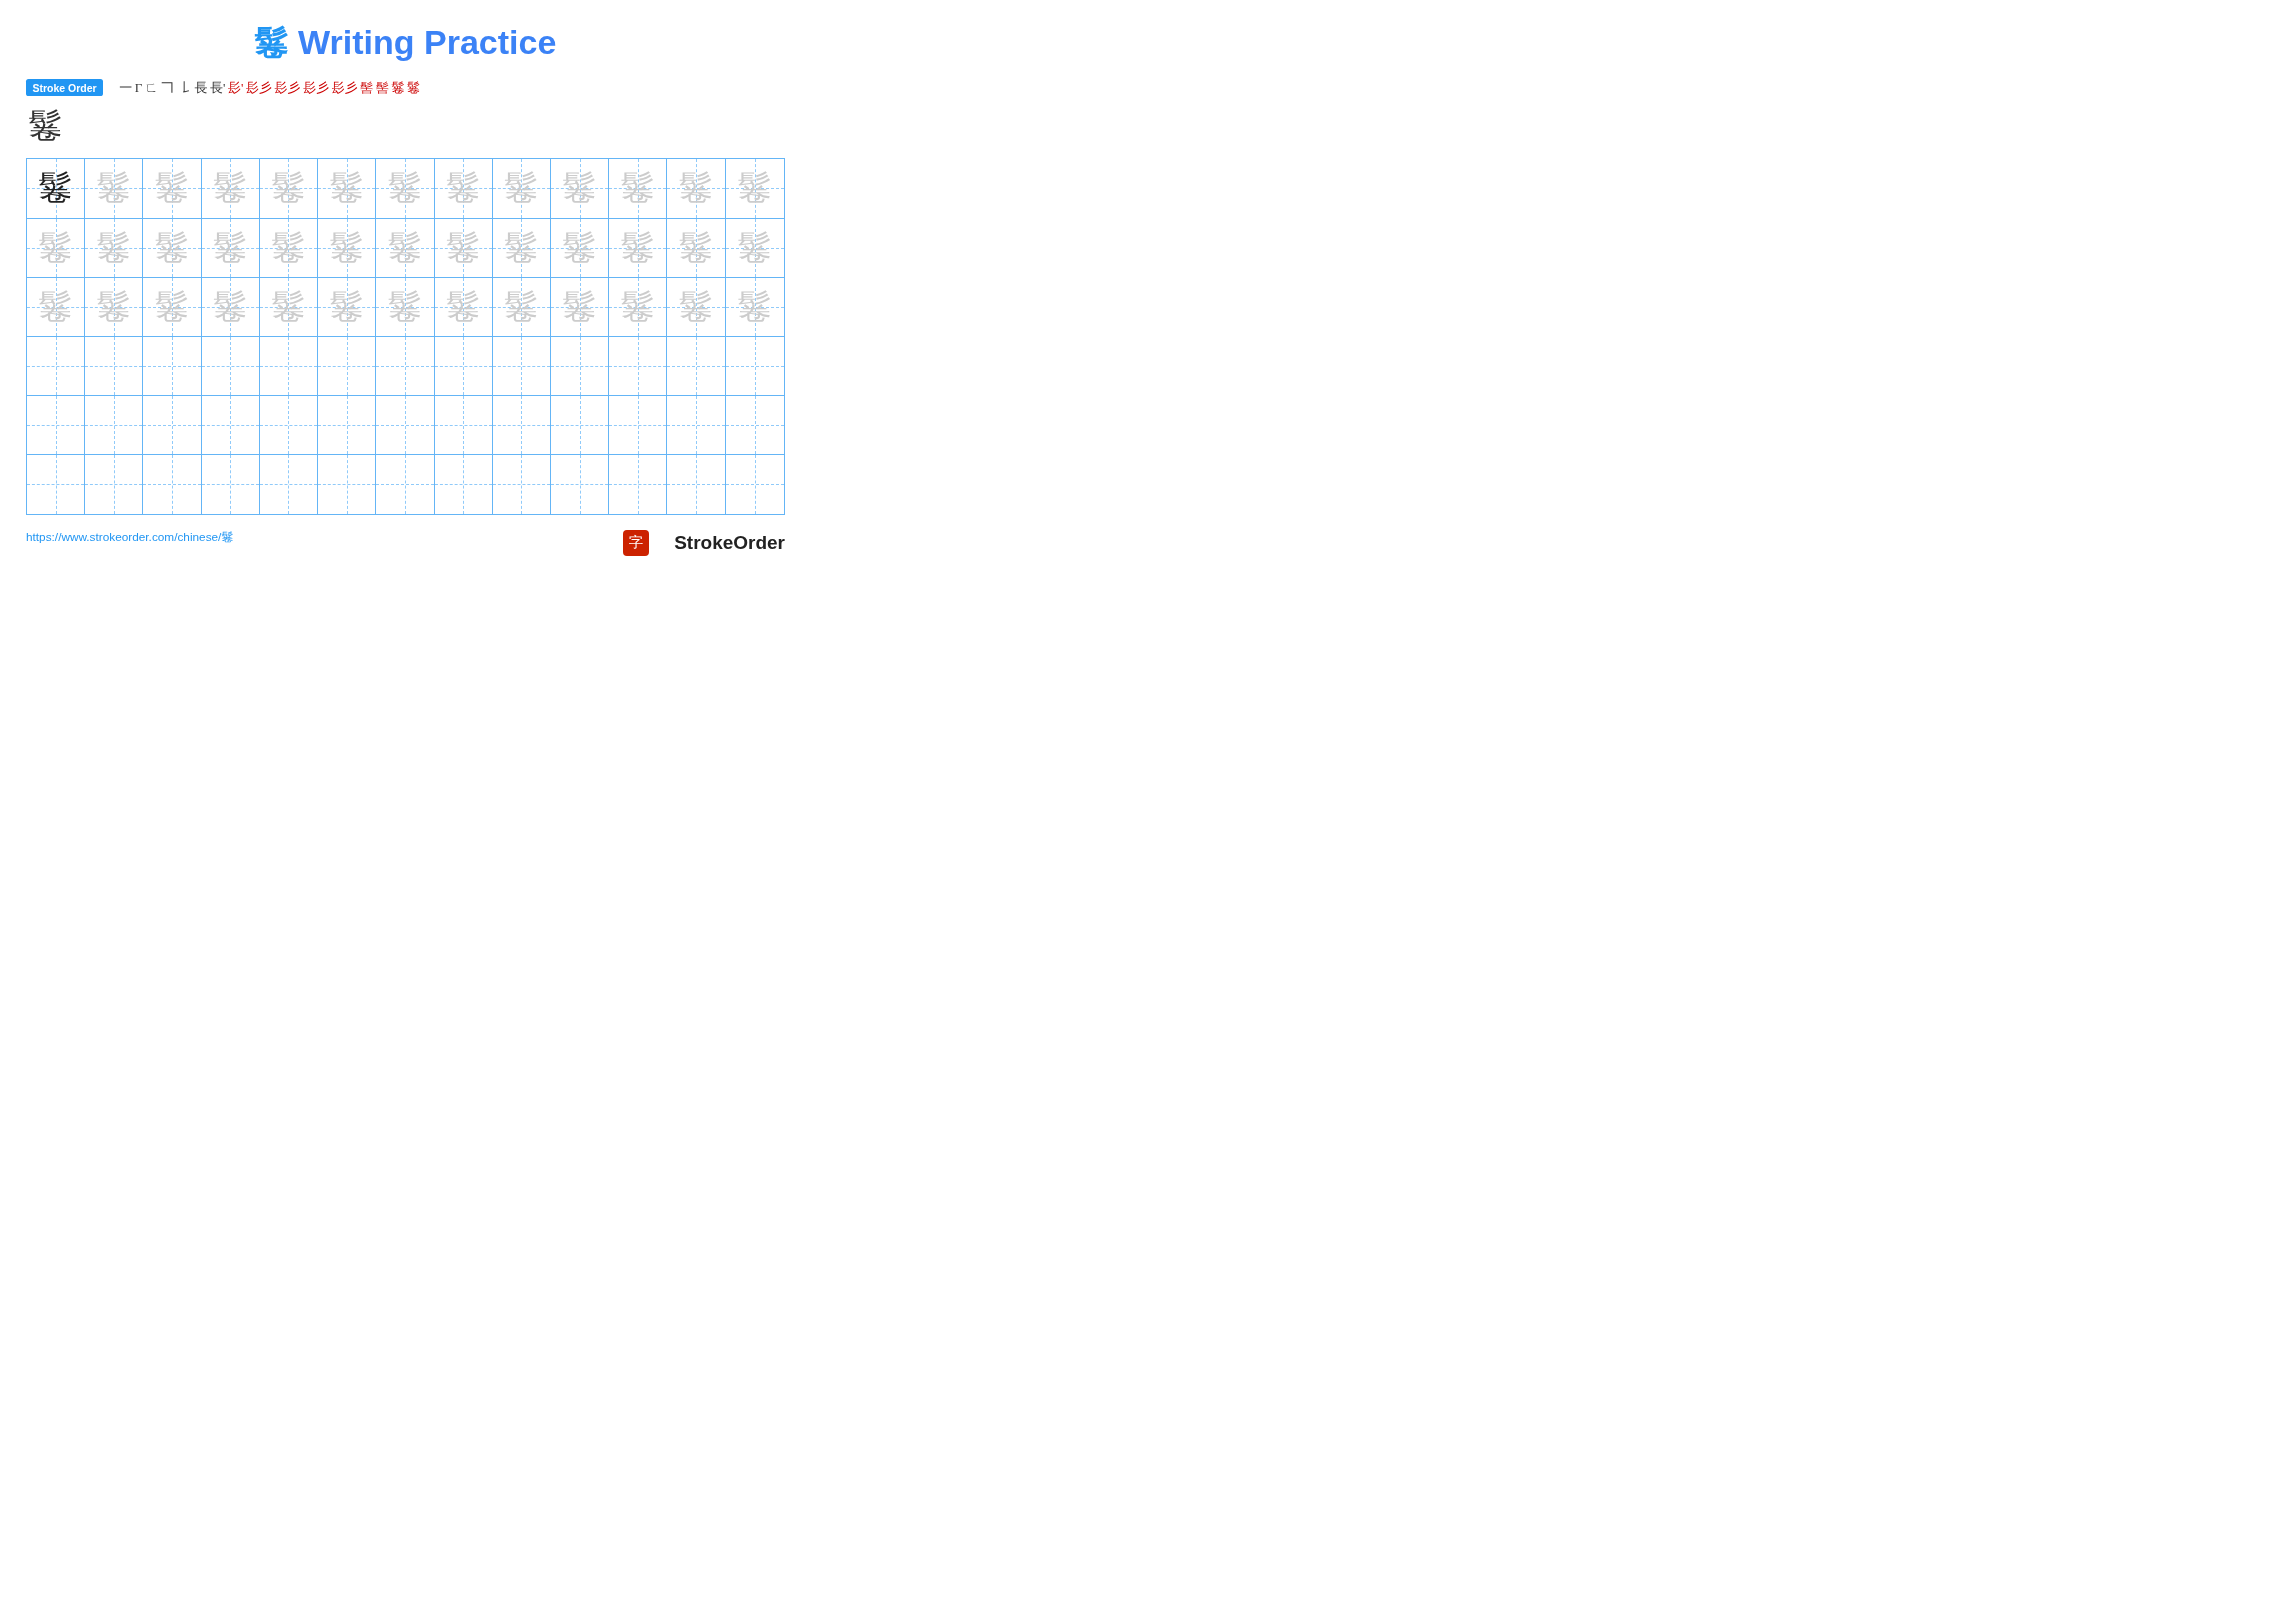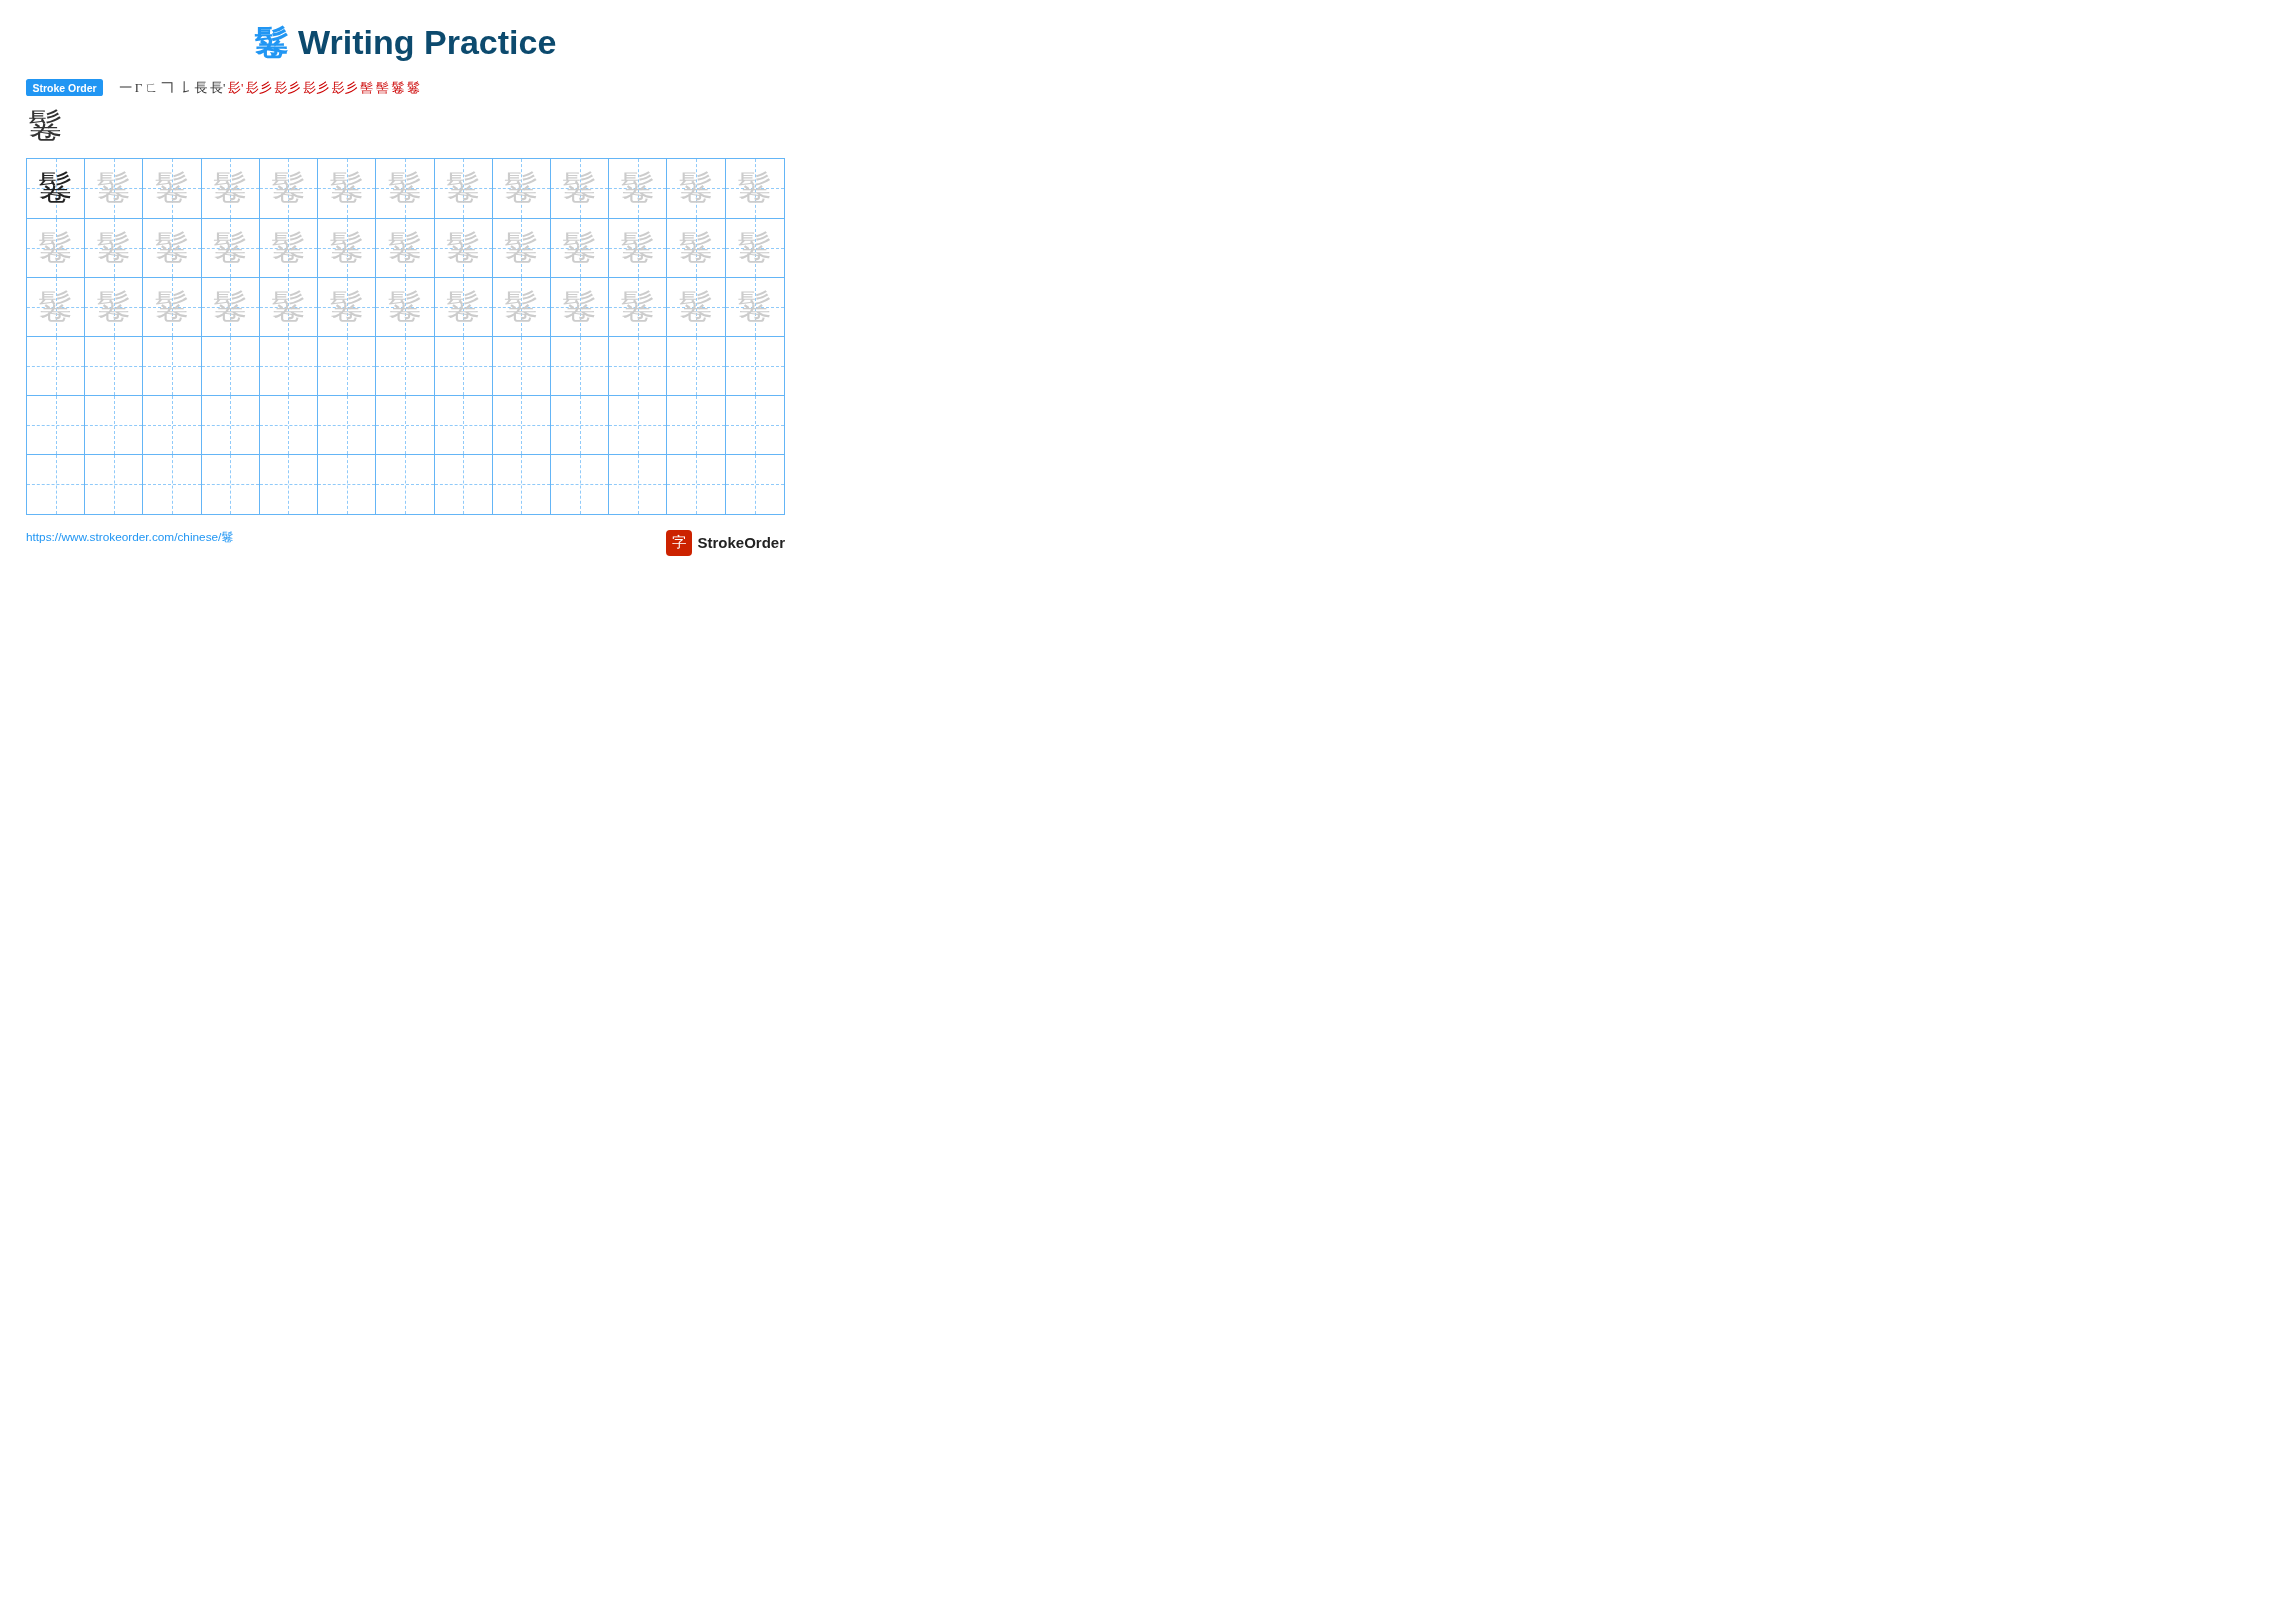--- a/index.html
+++ b/index.html
@@ -17,21 +17,21 @@
     .title-section {
       text-align: center;
       margin-bottom: 13px;
     }
     .title-char {
       color: #2196F3;
       font-size: 34px;
       font-weight: bold;
     }
     .title-text {
-      color: #0c4a6e;
+      color: #3b82f6;
       font-size: 34px;
       font-weight: bold;
     }
 
     
     .stroke-order-section {
       display: flex;
       align-items: center;
       margin-bottom: 6.5px;
       flex-wrap: nowrap;
@@ -157,23 +157,24 @@
       background: #cc2200;
       border-radius: 3.9px;
       display: flex;
       align-items: center;
       justify-content: center;
       color: white;
       font-size: 14.4px;
       font-family: serif;
     }
     .footer-brand-name {
-      font-size: 15px;
+      font-size: 19px;
       font-weight: bold;
       color: #222;
+      margin-left: 20px;
     }
   </style>
 </head>
 <body>
 
 
 
 
 <div class="title-section">
   <span class="title-char">鬈</span><span class="title-text"> Writing Practice</span>

